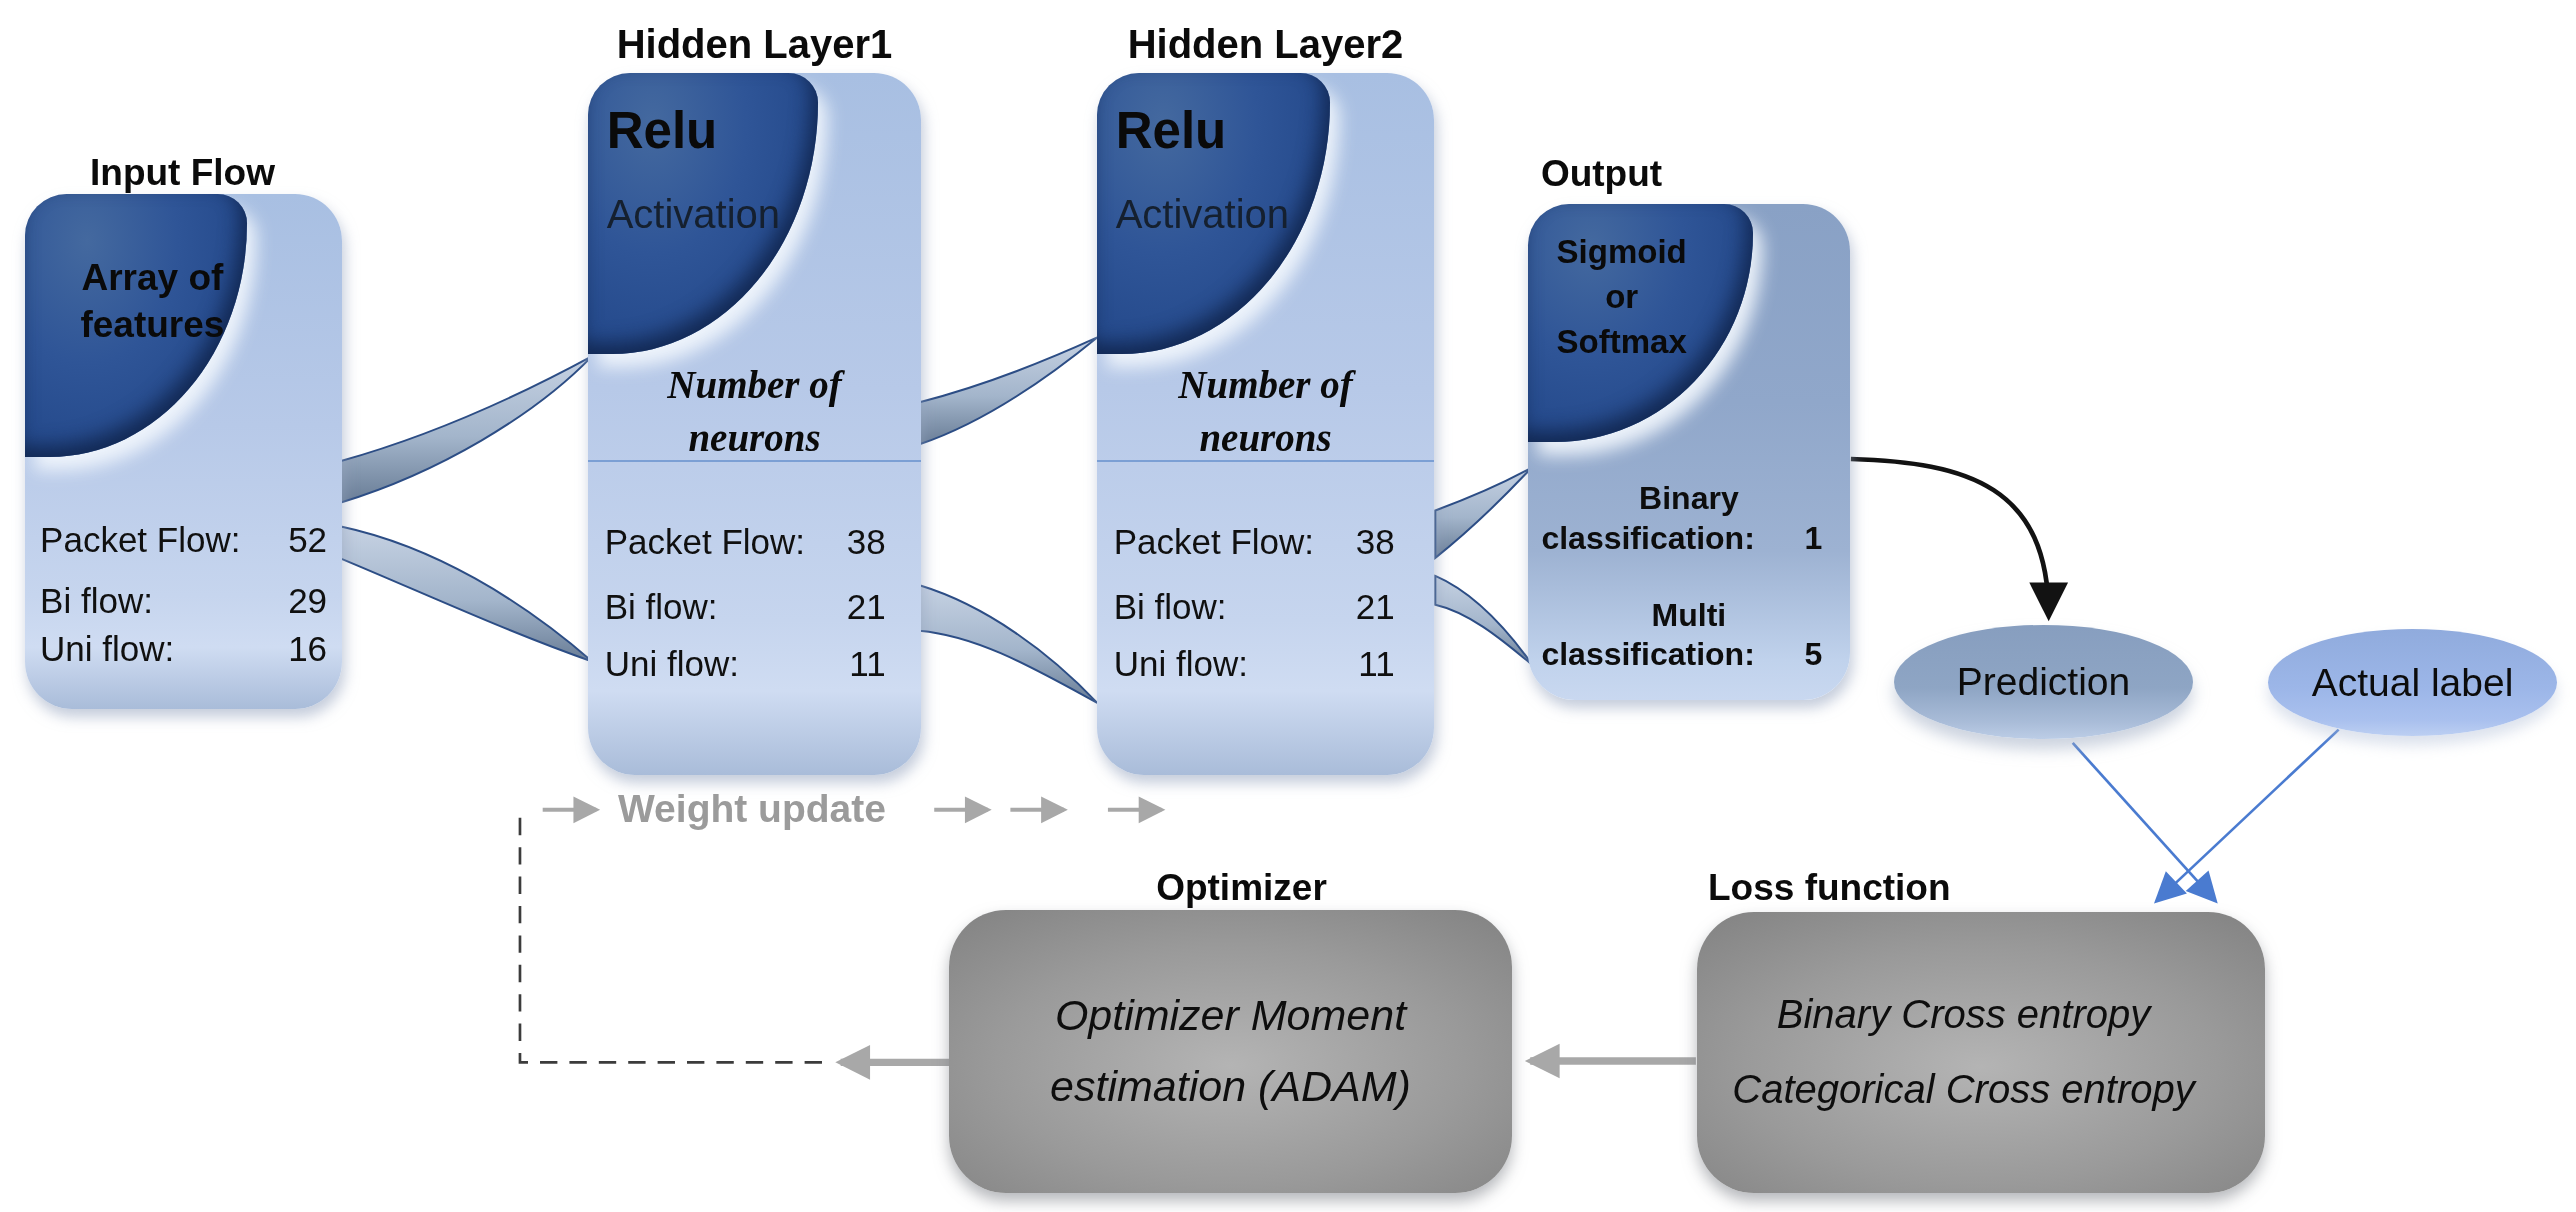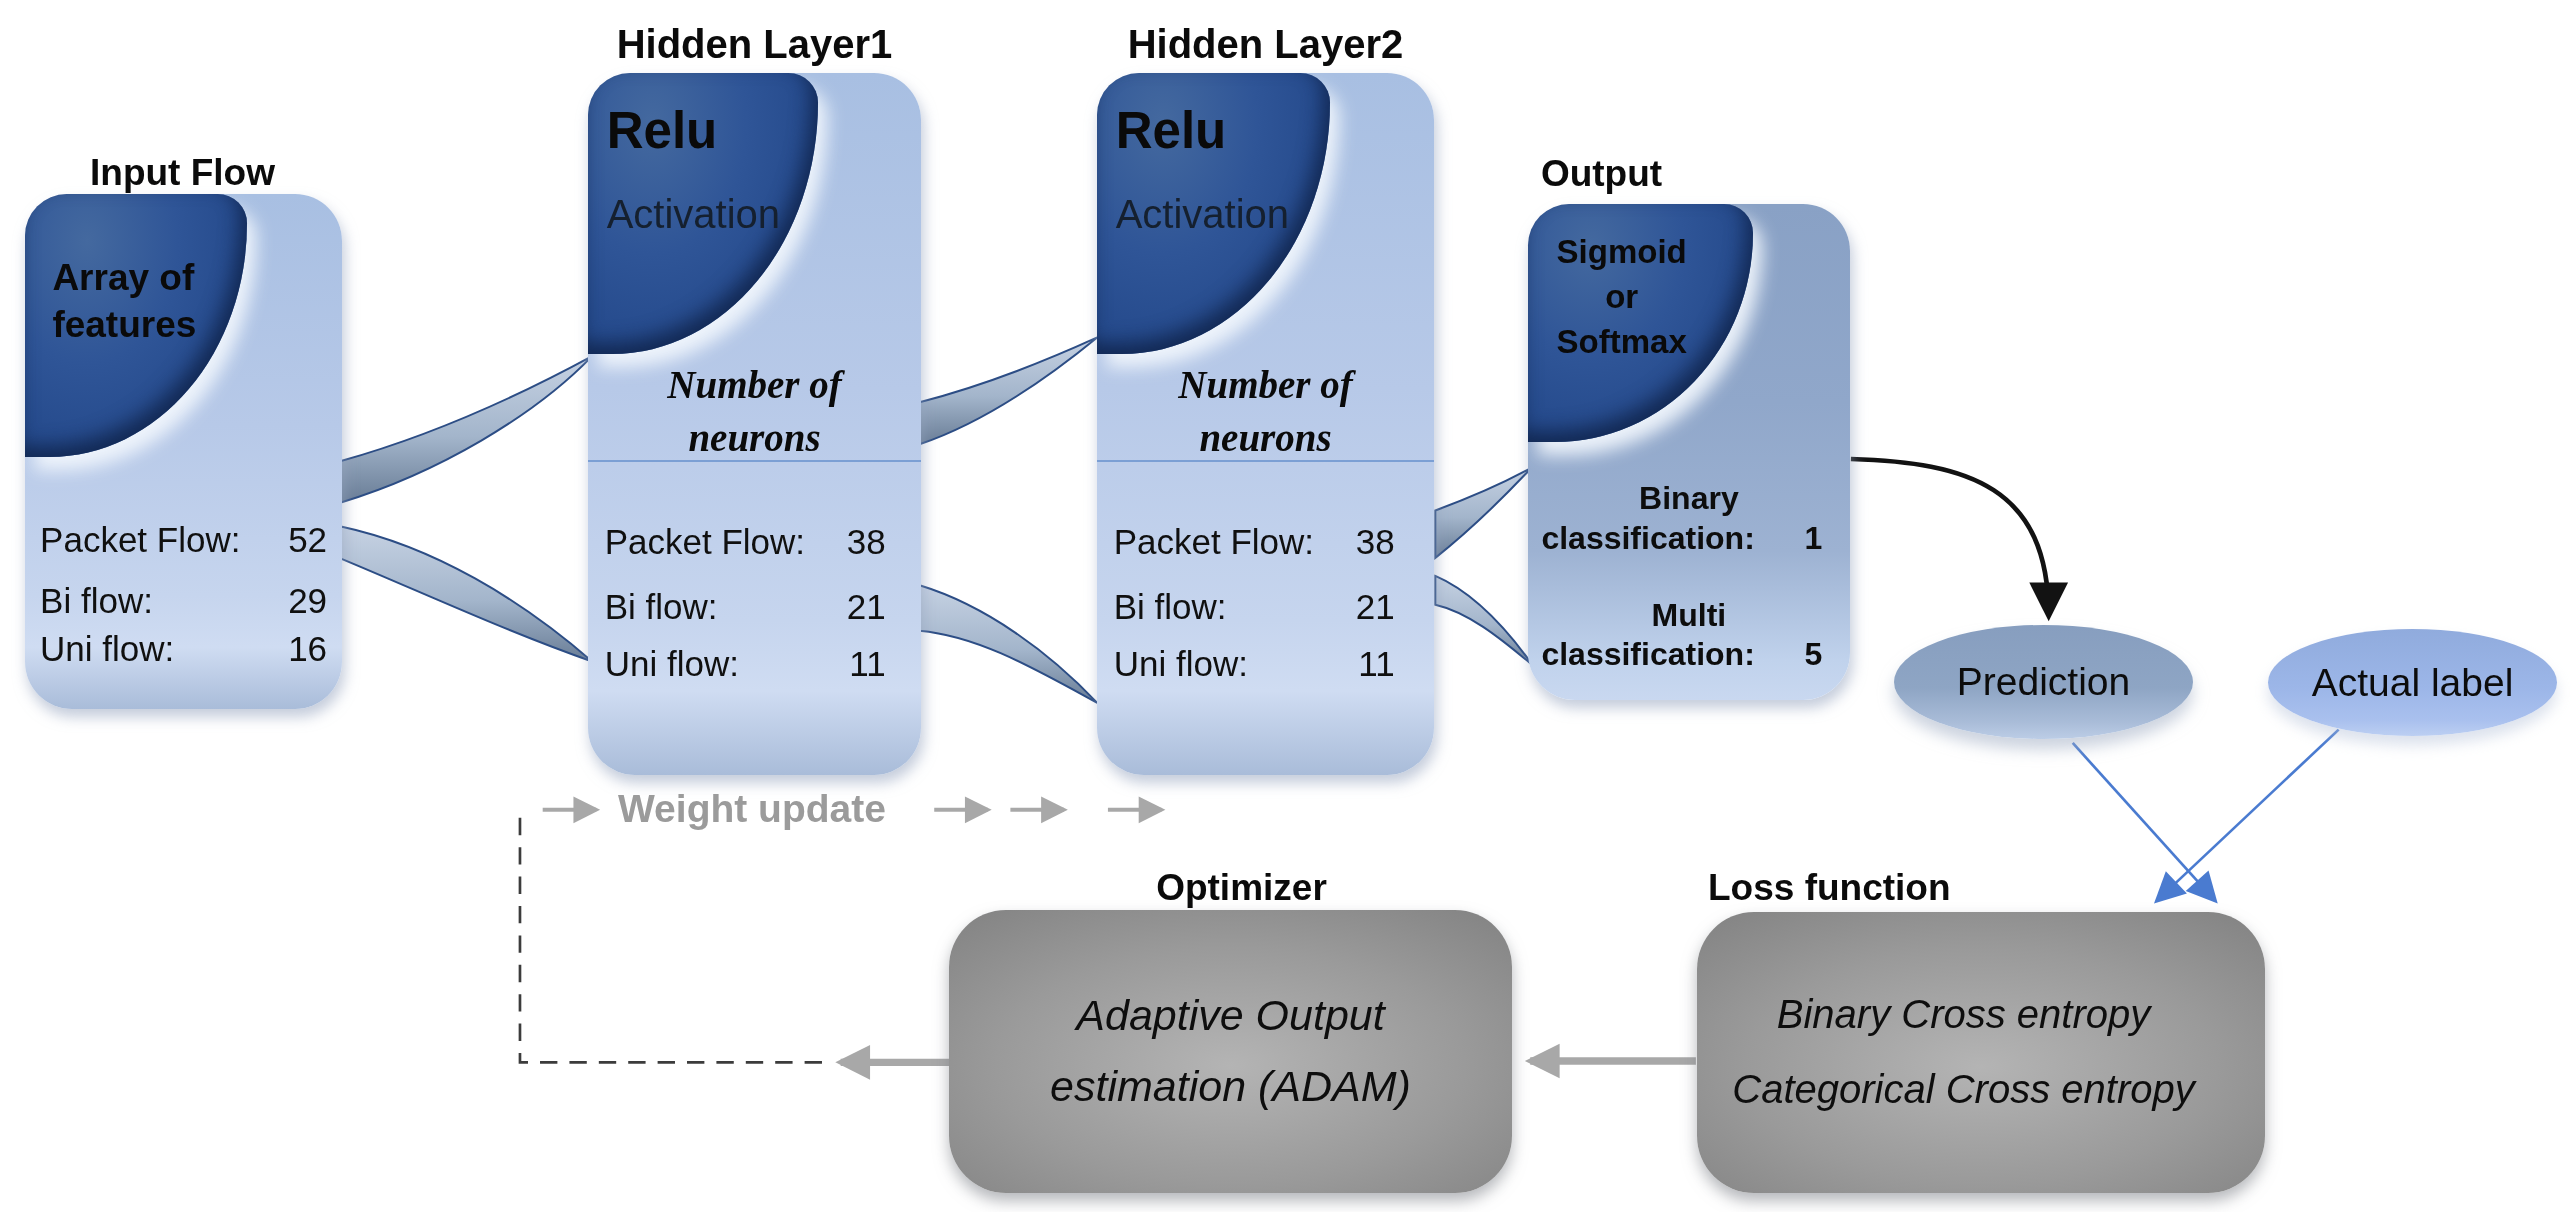--- a/index.html
+++ b/index.html
@@ -97,21 +97,21 @@
 
   <div class="box-title" style="left:49px;top:151px;width:267px;">Input Flow</div>
   <div class="box-title" style="left:588px;top:23px;width:333px;font-size:40px;">Hidden Layer1</div>
   <div class="box-title" style="left:1097px;top:23px;width:337px;font-size:40px;">Hidden Layer2</div>
   <div class="box-title" style="left:1468px;top:152px;width:267px;">Output</div>
   <div class="box-title" style="left:1041px;top:866px;width:401px;">Optimizer</div>
   <div class="box-title" style="left:1708px;top:866px;text-align:left;">Loss function</div>
 
   <div class="layer-box" style="left:25.4px;top:194px;width:317px;height:515px;">
     <div class="blob" style="width:70%;height:51%;"></div>
-    <div class="blob-text" style="left:27px;top:60px;width:200px;font-weight:bold;font-size:37px;line-height:47px;">
+    <div class="blob-text" style="left:27px;top:60px;width:200px;text-align:center;font-weight:bold;font-size:37px;line-height:47px;">
       <div>Array of</div>
       <div>features</div>
     </div>
     <div class="rows" style="left:14.7px;top:0;width:287px;height:100%;">
       <div class="row" style="top:325px;">
         <span class="lbl">Packet Flow:</span>
         <span class="val">52</span>
       </div>
       <div class="row" style="top:386px;">
         <span class="lbl">Bi flow:</span>
@@ -195,21 +195,21 @@
 
   <div class="ellipse pred" style="left:1894px;top:625px;width:299px;height:114px;">
     <span>Prediction</span>
   </div>
   <div class="ellipse act" style="left:2268px;top:629px;width:289px;height:107px;">
     <span>Actual label</span>
   </div>
 
   <div class="gray-box" style="left:949px;top:910px;width:563px;height:283px;"></div>
   <div class="gray-text" style="left:949px;top:980px;width:563px;font-size:43px;line-height:71px;">
-    <div>Adaptive Output</div>
+    <div>Optimizer Moment</div>
     <div>estimation (ADAM)</div>
   </div>
 
   <div class="gray-box" style="left:1697px;top:912px;width:568px;height:281px;"></div>
   <div class="gray-text" style="left:1697px;top:977px;width:533px;font-size:40px;line-height:75px;">
     <div>Binary Cross entropy</div>
     <div>Categorical Cross entropy</div>
   </div>
 
   <div class="wu-label" style="left:618px;top:787px;">Weight update</div>

